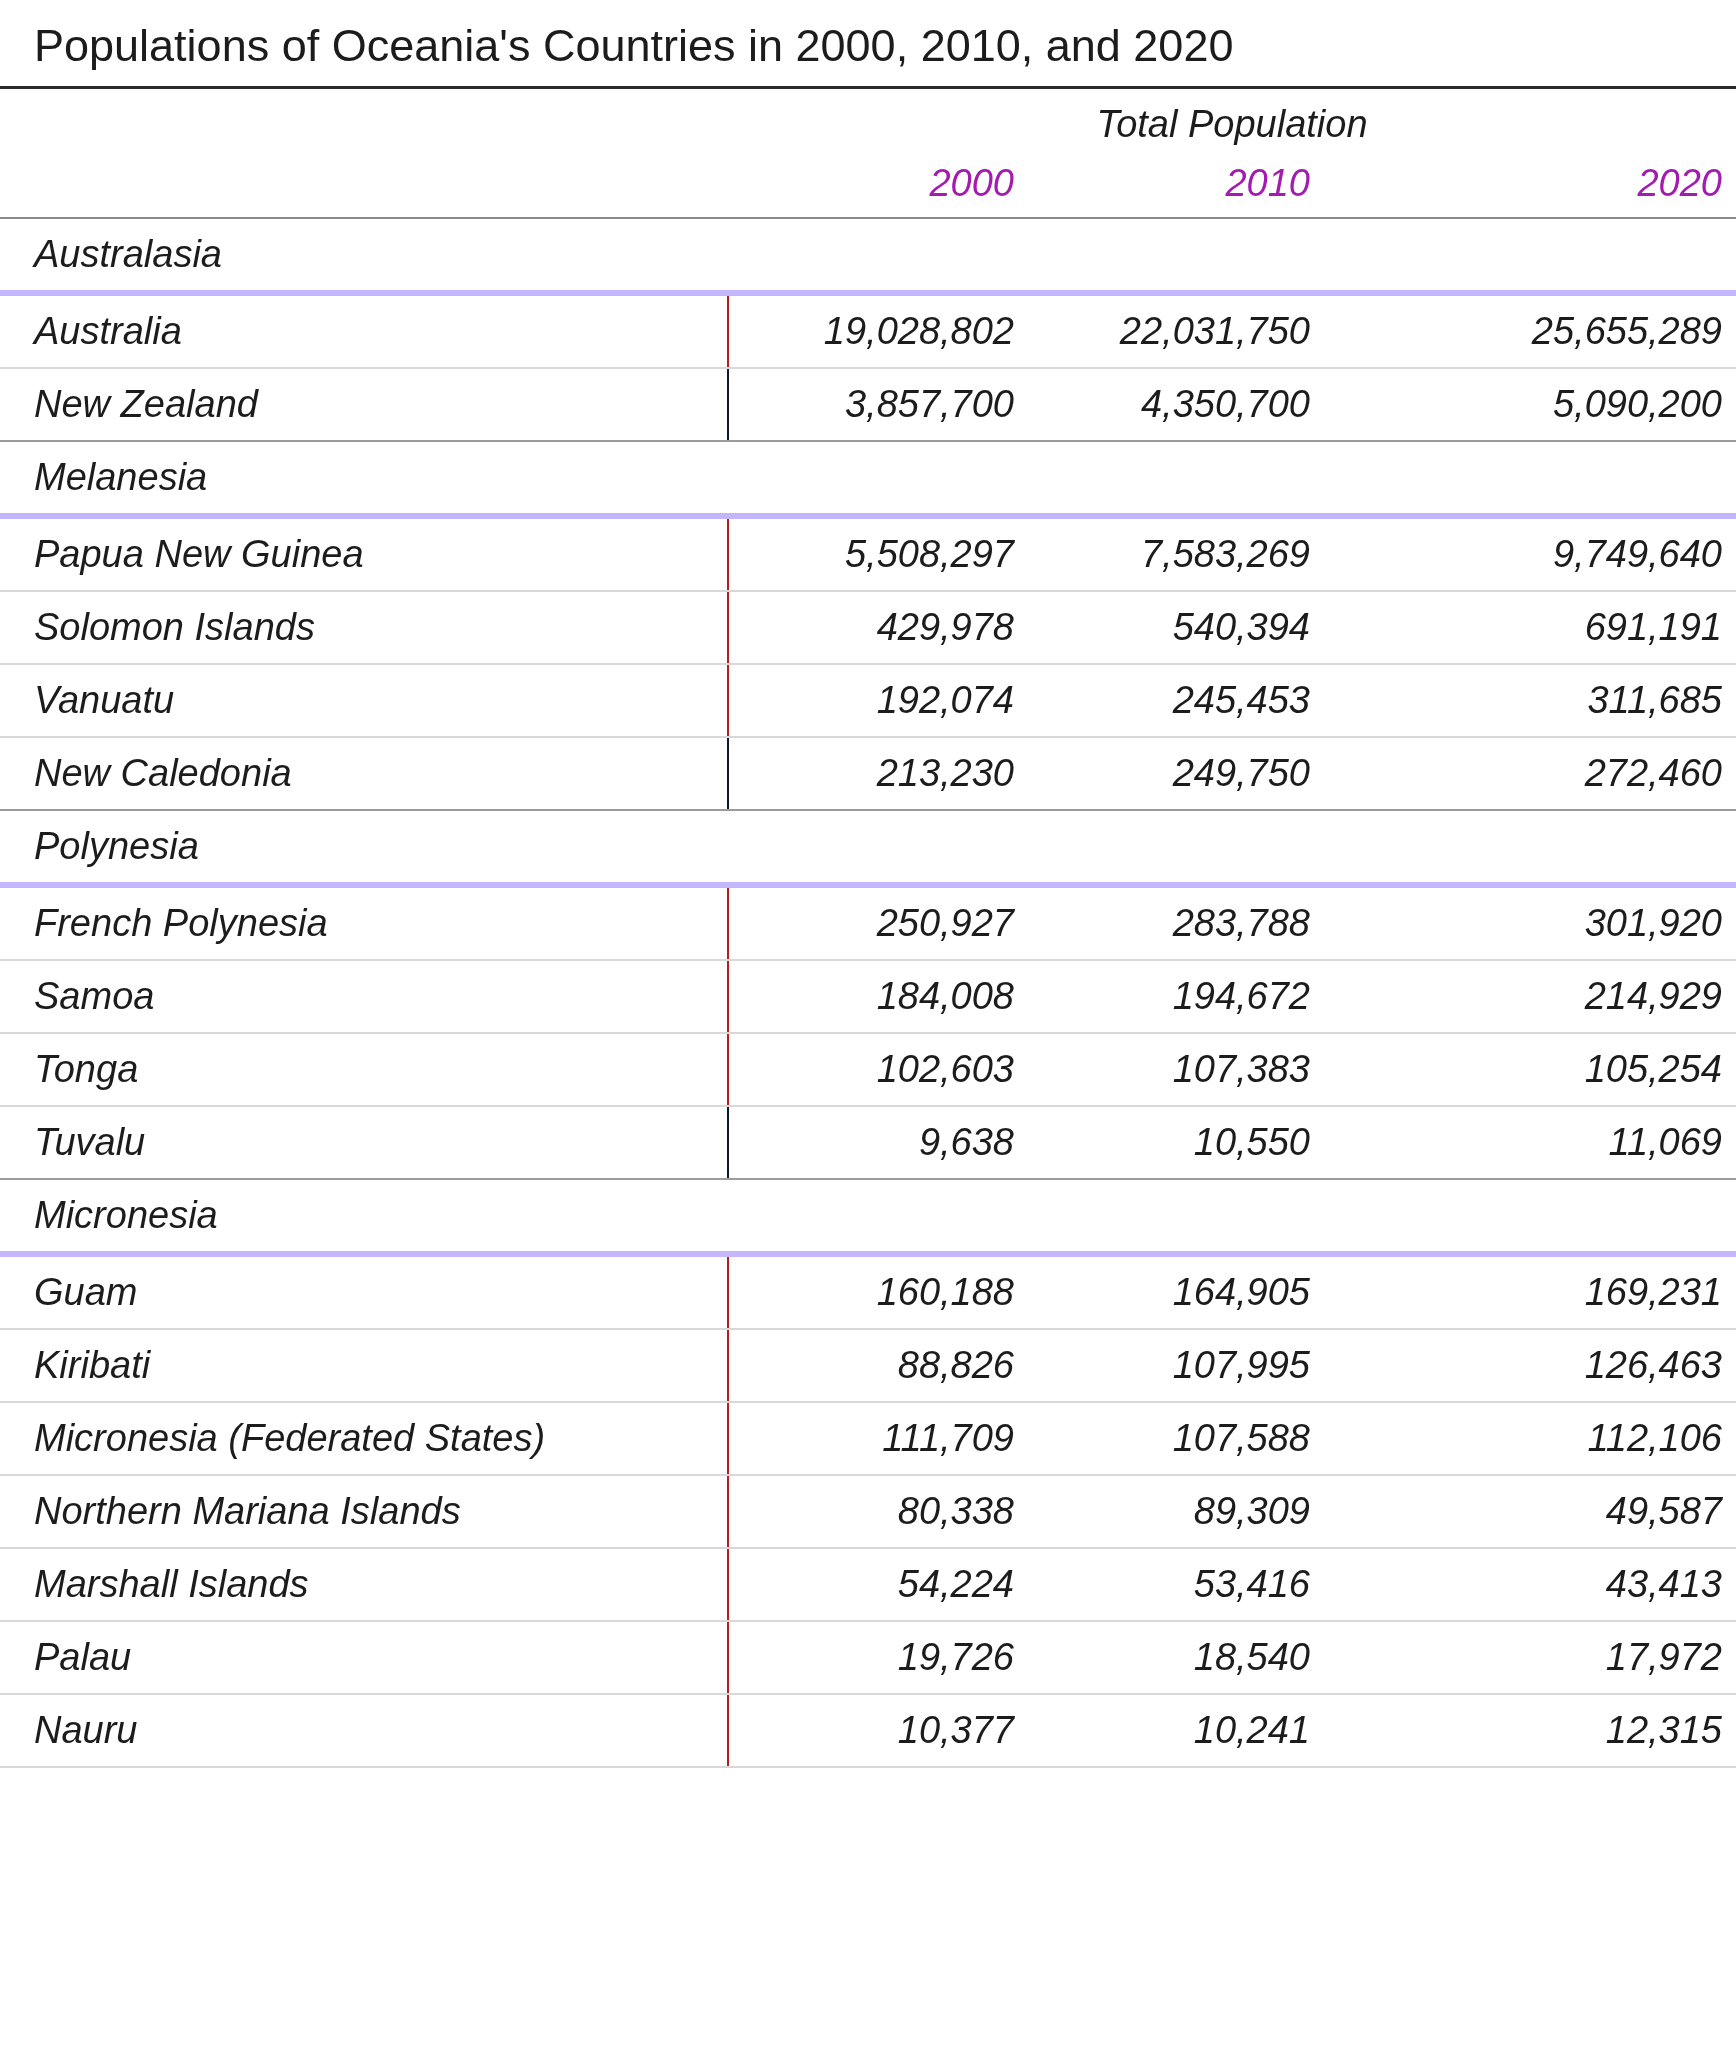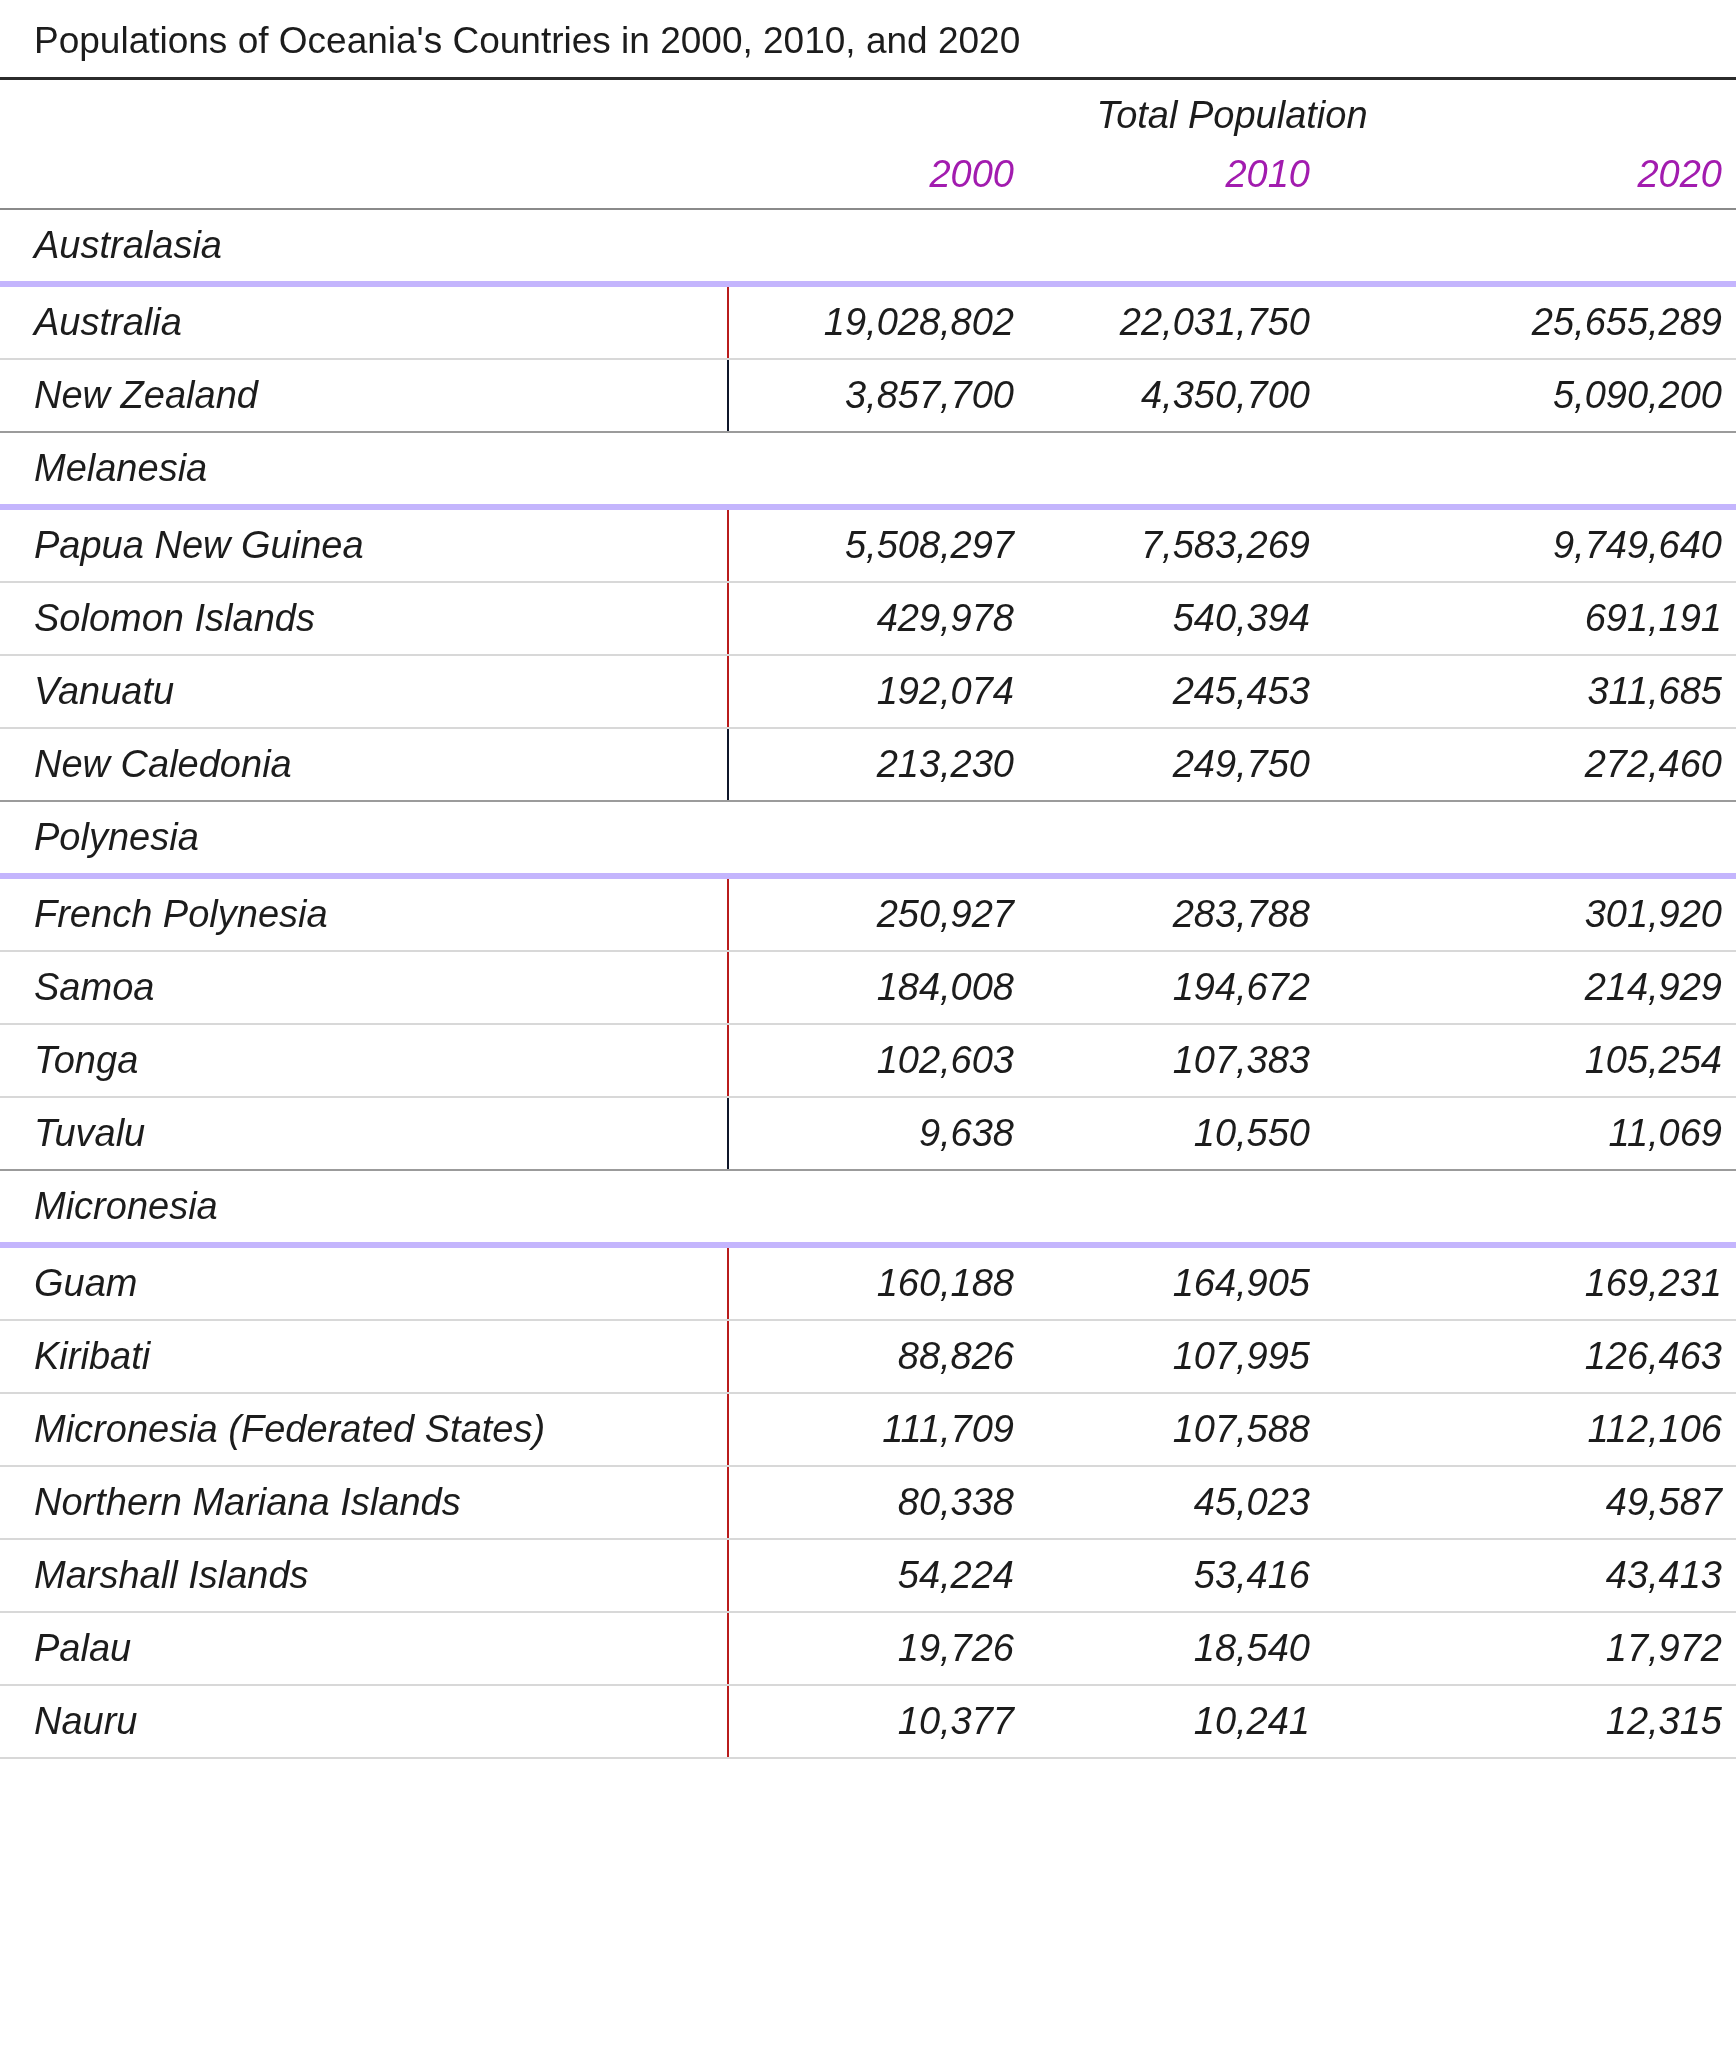--- a/index.html
+++ b/index.html
@@ -12,21 +12,21 @@
     font-family: "Liberation Sans", sans-serif;
     color: #222222;
     -webkit-font-smoothing: antialiased;
   }
   .sheet {
     width: 1736px;
     box-sizing: border-box;
     padding: 10px 0 0 0;
   }
   .title {
-    font-size: 37px;
+    font-size: 45px;
     line-height: 1.15;
     font-weight: 400;
     color: #1c1c1c;
     padding: 10px 14px 14px 34px;
     white-space: nowrap;
   }
   table {
     width: 100%;
     border-collapse: collapse;
     table-layout: fixed;
@@ -212,21 +212,21 @@
       </tr>
       <tr class="data-row">
         <td class="name">Micronesia (Federated States)</td>
         <td class="num">111,709</td>
         <td class="num">107,588</td>
         <td class="num">112,106</td>
       </tr>
       <tr class="data-row">
         <td class="name">Northern Mariana Islands</td>
         <td class="num">80,338</td>
-        <td class="num">45,023</td>
+        <td class="num">89,309</td>
         <td class="num">49,587</td>
       </tr>
       <tr class="data-row">
         <td class="name">Marshall Islands</td>
         <td class="num">54,224</td>
         <td class="num">53,416</td>
         <td class="num">43,413</td>
       </tr>
       <tr class="data-row">
         <td class="name">Palau</td>

